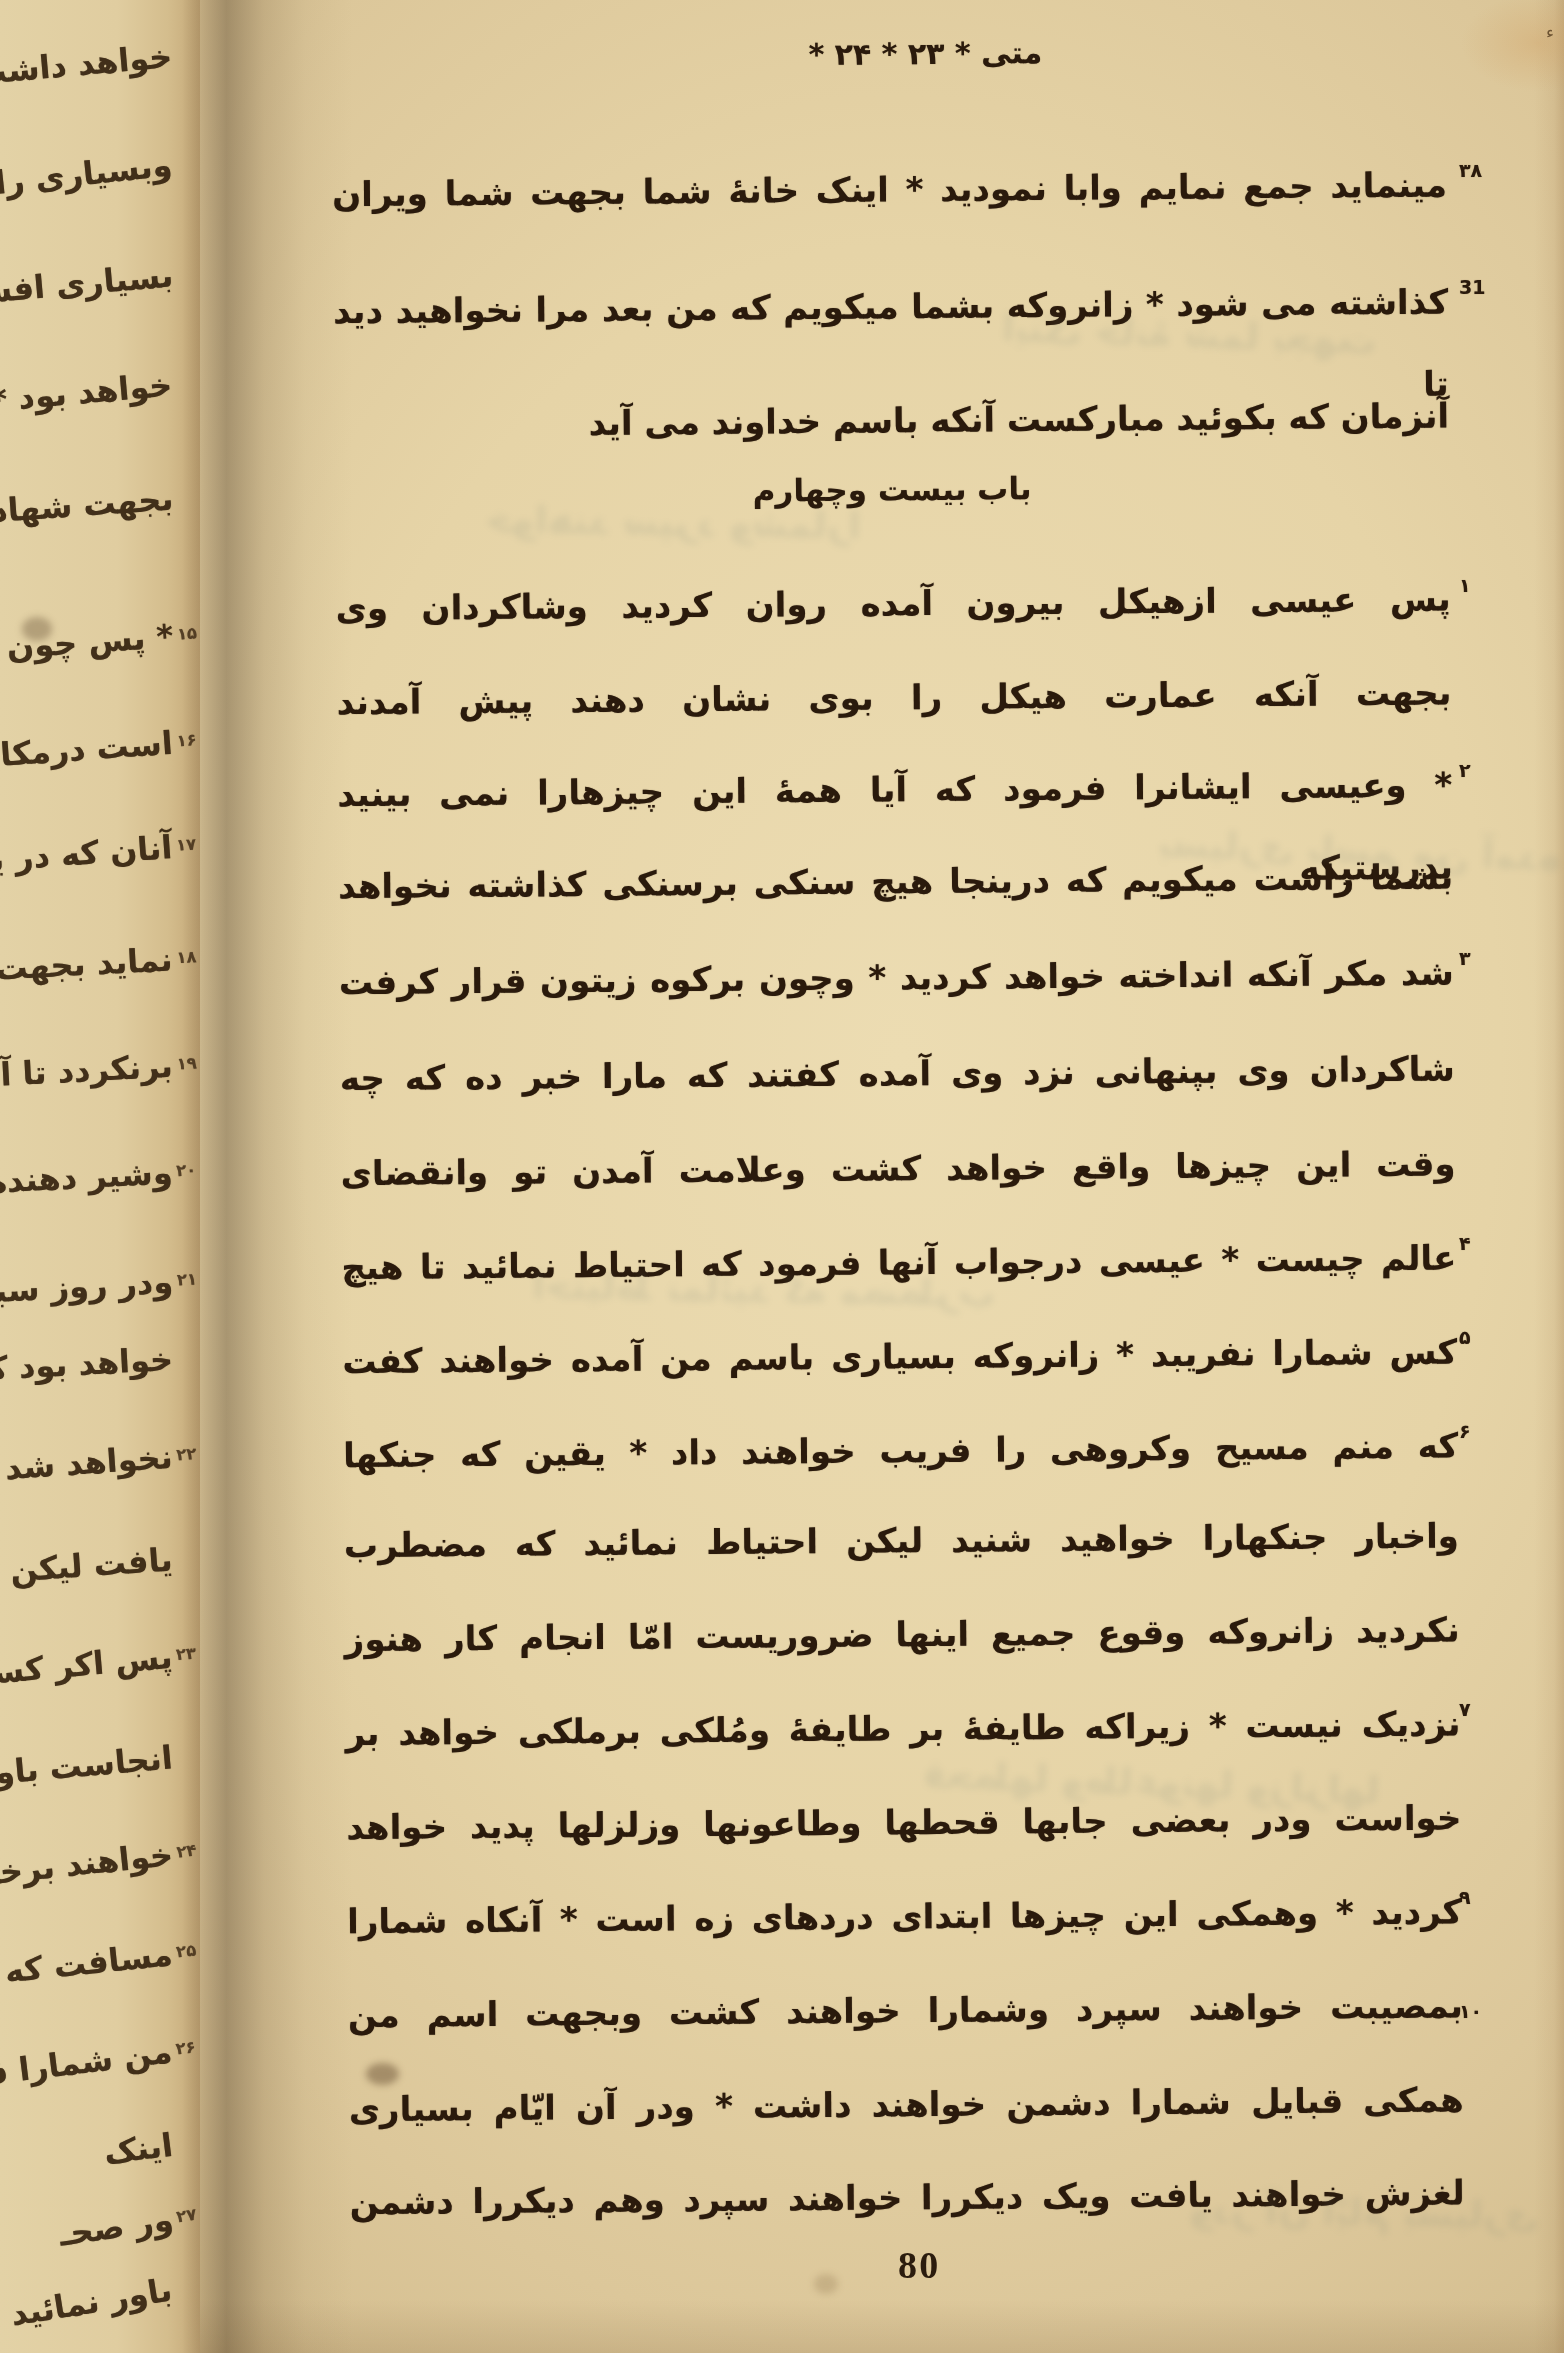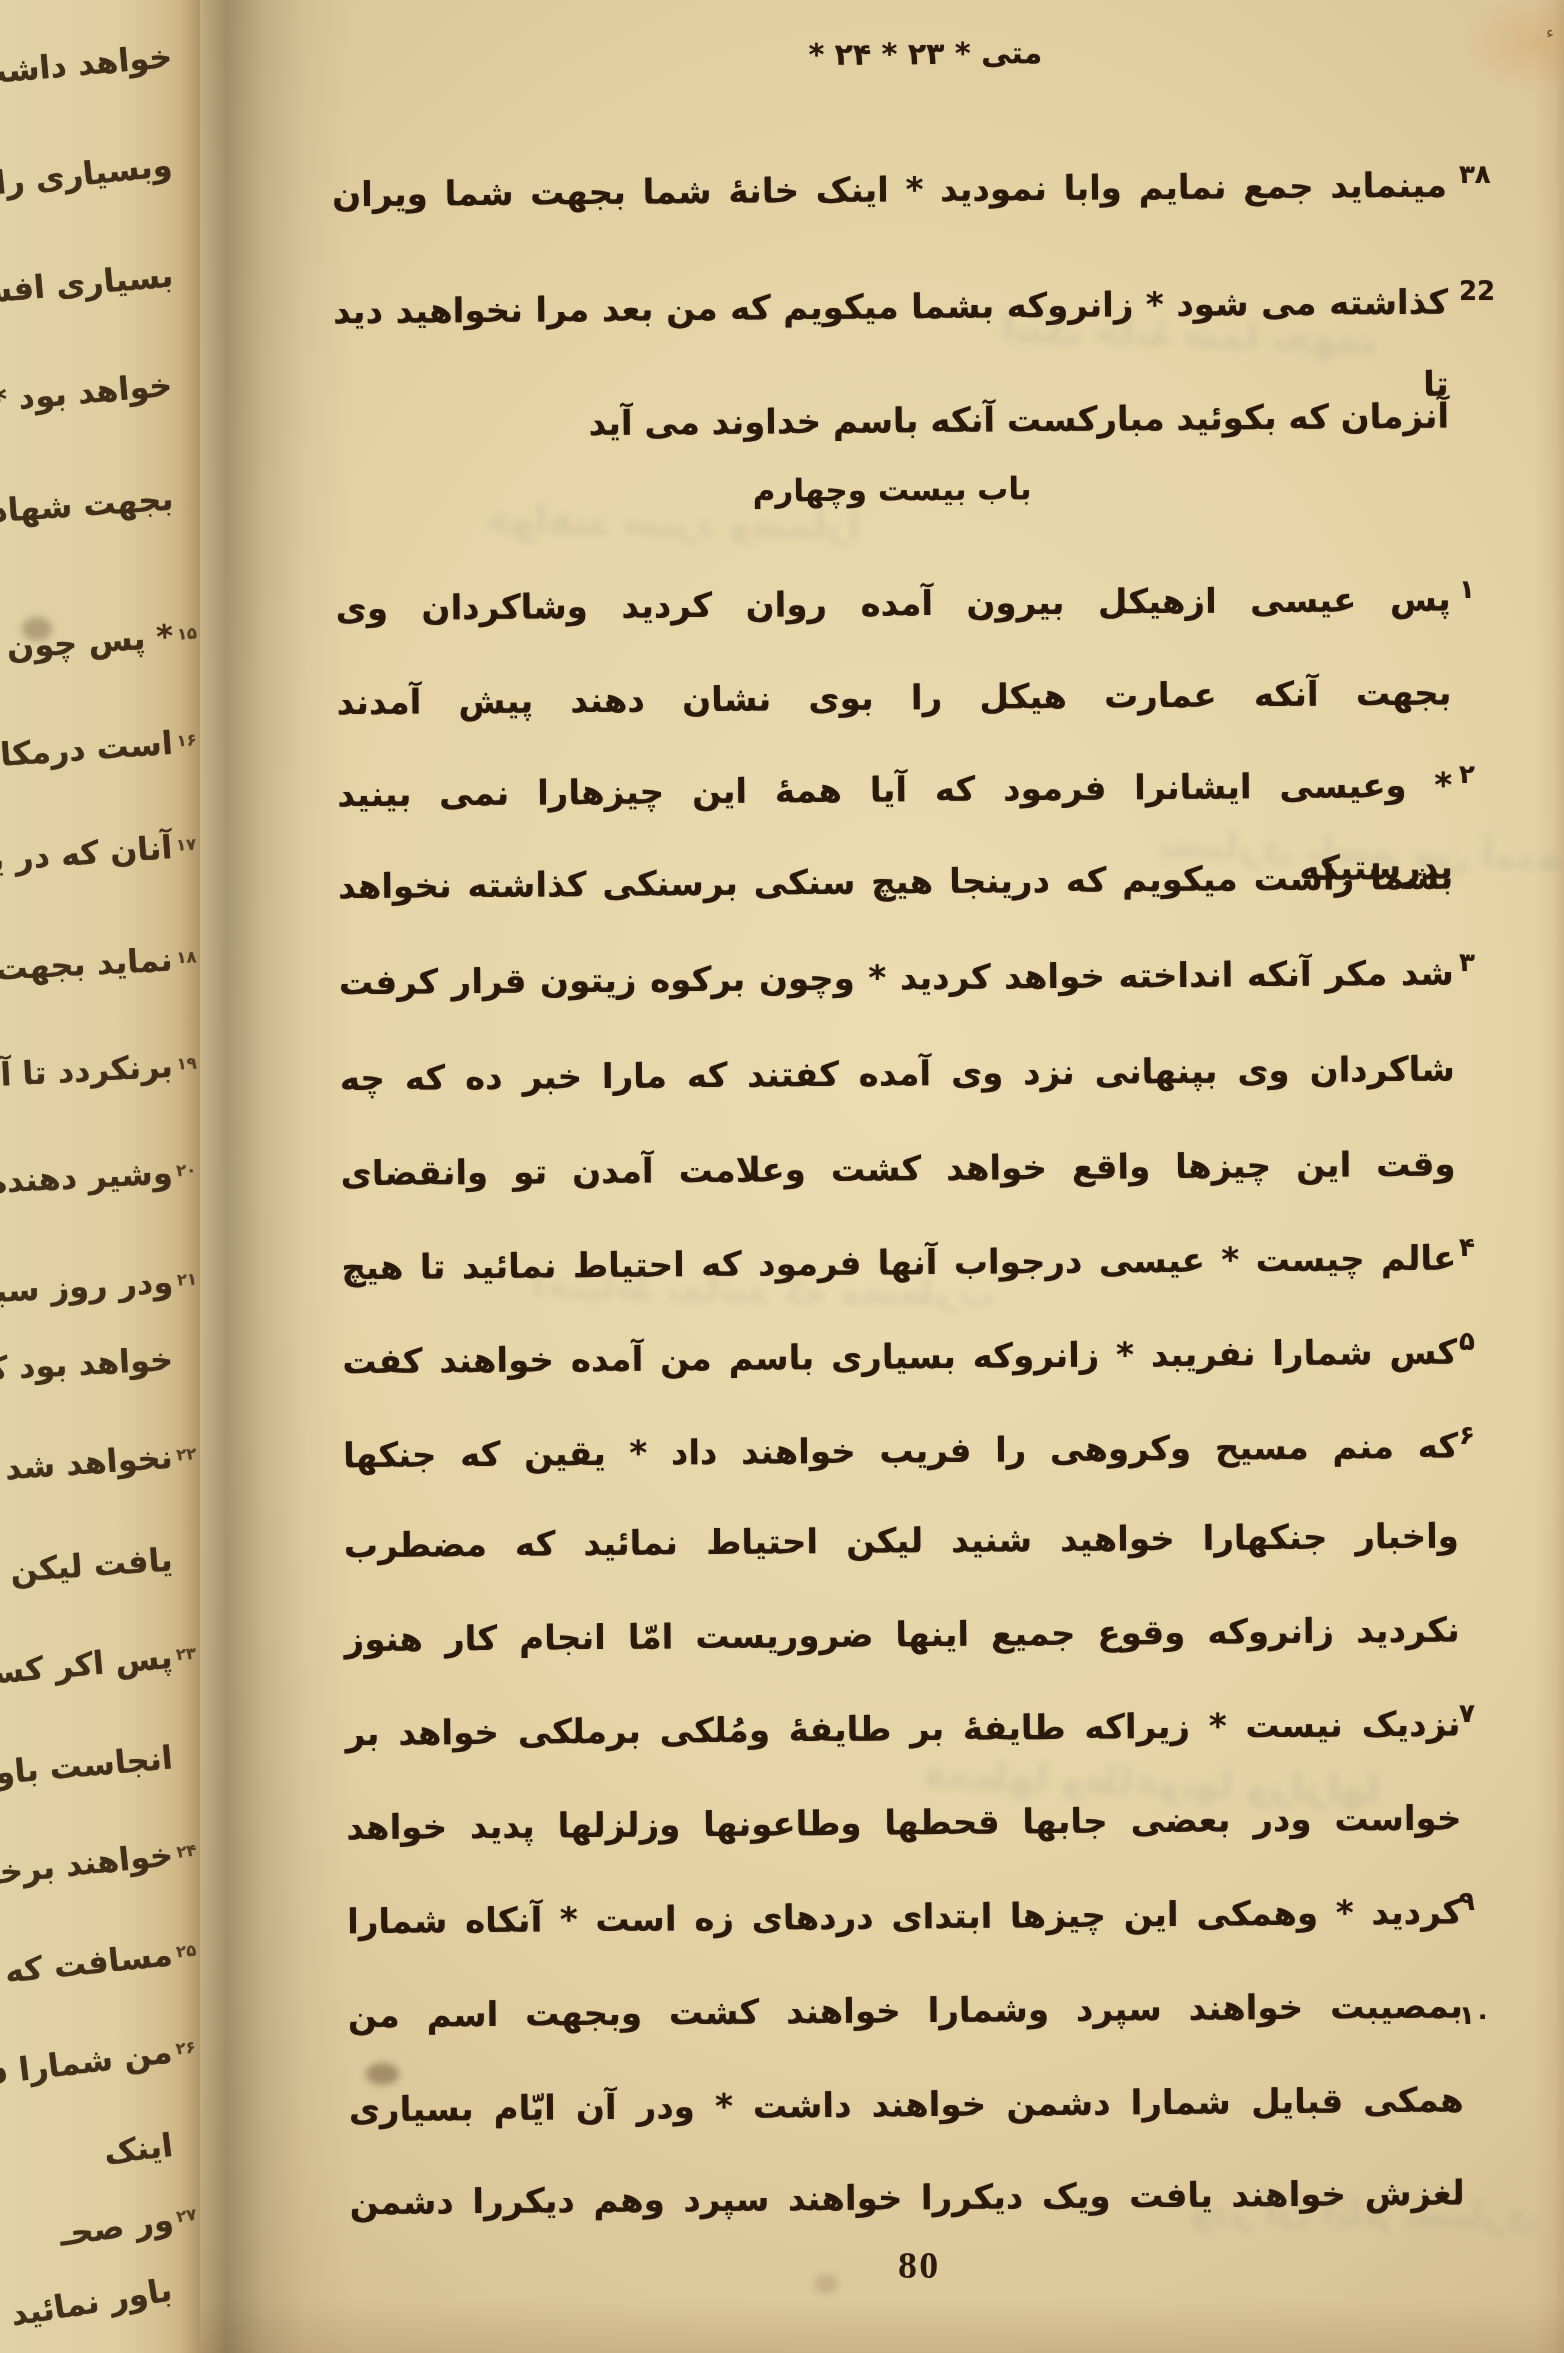--- a/index.html
+++ b/index.html
@@ -61,21 +61,21 @@
   }
   #chapter-heading{
     position:absolute;top:468px;left:0;right:0;height:70px;
     text-align:center;direction:rtl;
     font-size:31px;font-weight:bold;color:#2a1a0c;
     text-shadow:0 0 0.9px rgba(42,26,12,.5);
   }
   #verse-col{position:absolute;top:0;right:43px;width:63px;height:2354px;}
   .vnum{
     position:absolute;right:0;width:63px;text-align:left;direction:rtl;
-    font-size:26px;font-weight:bold;color:#2a1a0c;
+    font-size:19px;font-weight:bold;color:#2a1a0c;
     text-shadow:0 0 0.8px rgba(42,26,12,.5);
   }
   #page-number{
     position:absolute;left:898px;top:2243px;
     font-family:"Liberation Serif",serif;font-weight:bold;
     font-size:38px;letter-spacing:2.3px;color:#2b1c0e;
   }
   #corner-mark{
     position:absolute;left:1546px;top:22px;font-size:17px;color:#4a3318;opacity:.75;
   }
@@ -143,21 +143,21 @@
         <div class="line j" style="top: 1590px;">نکردید زانروکه وقوع جمیع اینها ضروریست امّا انجام کار هنوز</div>
         <div class="line j" style="top: 1684px;">نزدیک نیست * زیراکه طایفۀ بر طایفۀ ومُلکی برملکی خواهد بر</div>
         <div class="line j" style="top: 1778px;">خواست ودر بعضی جابها قحطها وطاعونها وزلزلها پدید خواهد</div>
         <div class="line j" style="top: 1872px;">کردید * وهمکی این چیزها ابتدای دردهای زه است * آنکاه شمارا</div>
         <div class="line j" style="top: 1966px;">بمصیبت خواهند سپرد وشمارا خواهند کشت وبجهت اسم من</div>
         <div class="line j" style="top: 2060px;">همکی قبایل شمارا دشمن خواهند داشت * ودر آن ایّام بسیاری</div>
         <div class="line j" style="top: 2153px;">لغزش خواهند یافت ویک دیکررا خواهند سپرد وهم دیکررا دشمن</div>
       </div>
     <div id="verse-col">
         <div class="vnum" style="top: 159px;">۳۸</div>
-        <div class="vnum" style="top: 276px;">22</div>
+        <div class="vnum" style="top: 276px;">31</div>
         <div class="vnum" style="top: 574px;">۱</div>
         <div class="vnum" style="top: 759px;">۲</div>
         <div class="vnum" style="top: 947px;">۳</div>
         <div class="vnum" style="top: 1232px;">۴</div>
         <div class="vnum" style="top: 1326px;">۵</div>
         <div class="vnum" style="top: 1420px;">۶</div>
         <div class="vnum" style="top: 1698px;">۷</div>
         <div class="vnum" style="top: 1886px;">۹</div>
         <div class="vnum" style="top: 2000px;">۱۰</div>
       </div>

